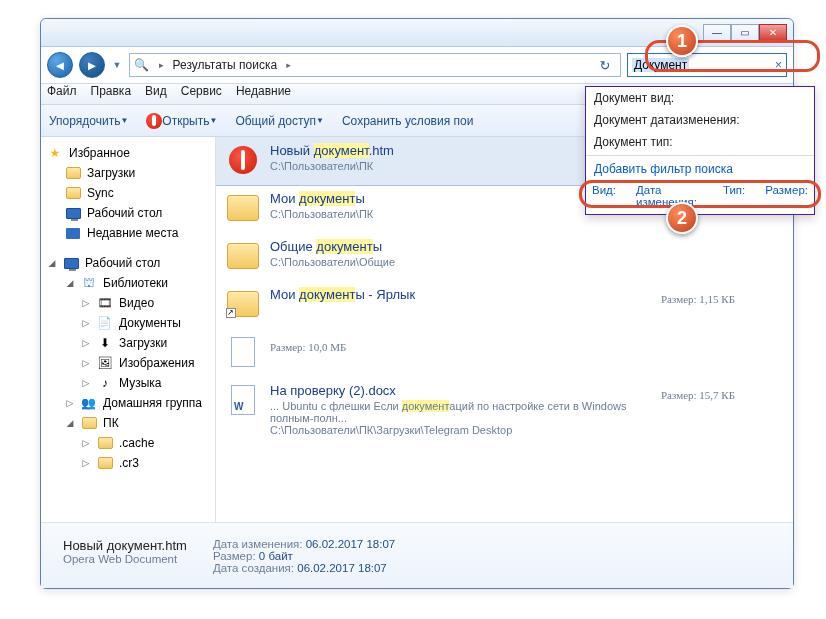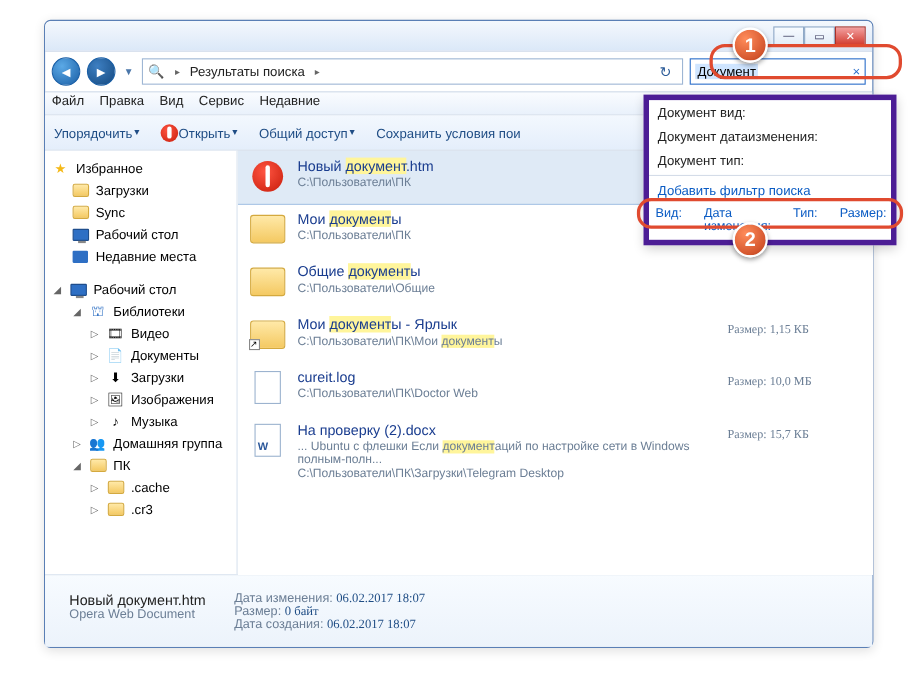--- a/index.html
+++ b/index.html
@@ -60,35 +60,35 @@
 .result-icon .opera-icon { width:28px; height:28px; }
 .result-icon .ic-folder-lg { width:32px; height:26px; background:linear-gradient(#ffe9a8,#f4c962); border:1px solid #d4a93e; border-radius:3px;}
 .result-icon .ic-file-lg { width:24px; height:30px; background:#fff; border:1px solid #9cb3cf; position:relative;}
 .result-icon .ic-file-lg.word::after { content:"W"; position:absolute; bottom:2px; left:2px; font-size:10px; font-weight:bold; color:#2b579a; background:#fff;}
 .result-body { flex:1; }
 .result-title { font-size: 13px; color:#1a3d8f; margin-bottom:2px; }
 .hl { background: #fff59b; }
 .result-path { color:#6b7e95; font-size:11px; }
 .result-meta { width: 120px; font-size:11px; color:#6b7e95; padding-top: 6px; text-align:left;font-family:Liberation Serif, serif; }
 
-.suggest-panel { position:absolute; right:11px; top:86px; width:230px; background:#fff; border:5px solid #4c1d95; box-shadow:0 3px 10px rgba(0,0,0,.2); font-size:12px; z-index:40; }
+.suggest-panel { position:absolute; right:11px; top:86px; width:230px; background:#fff; border:1px solid #4c1d95; box-shadow:0 3px 10px rgba(0,0,0,.2); font-size:12px; z-index:40; }
 .suggest-item { padding: 4px 8px; cursor:pointer; color:#222; }
 .suggest-sep { border-top:1px solid #d4dce8; margin:2px 0; }
 .suggest-item.link { color:#0b5cc4; }
 .filter-row { display:flex; gap:20px; padding: 4px 6px 6px; }
 .filter-row span { color:#0b5cc4; cursor:pointer; font-size:11.5px; }
 .callout2 { position:absolute; right:5px; top:180px; width:242px; height:28px; border:3px solid #e04a2f; border-radius:13px; z-index:45; pointer-events:none; }
 
 .details-pane { height: 66px; border-top: 1px solid #d9e3ef; background: linear-gradient(#f7fbff,#ecf3fb); display:flex; align-items:center; padding: 0 10px; gap: 12px; font-size:11.5px; }
 .details-icon .opera-icon { width:40px; height:40px; }
 .details-cols { display:flex; gap: 26px; }
 .details-col1 .fname { font-size:13px; color:#222; }
 .details-col1 .ftype { color:#6b7e95; }
 .details-col2 { color:#6b7e95; }
-.details-col2 .val { color:#1f4d85;font-family:Liberation Serif, serif; }
+.details-col2 .val { color:#1f4d85; }
 </style>
 </head>
 <body>
 
 <div class="outer-frame">
 
   <div class="titlebar">
     <div class="win-btn">—</div>
     <div class="win-btn">▭</div>
     <div class="win-btn">✕</div>
@@ -265,31 +265,26 @@
             <div class="result-path">C:\Пользователи\Общие</div>
           </div>
           <div class="result-meta"></div>
         </div>
         <div class="result-row">
           <div class="result-icon">
             <span class="ic-folder-lg ic-shortcut"></span>
           </div>
           <div class="result-body">
             <div class="result-title">Мои <span class="hl">документ</span>ы - Ярлык</div>
-            <div class="result-path">C:\Пользователи\ПК\Мои <span class="hl">документ</span>ы</div>
           </div>
           <div class="result-meta">Размер: 1,15 КБ</div>
         </div>
         <div class="result-row">
           <div class="result-icon">
             <span class="ic-file-lg"></span>
-          </div>
-          <div class="result-body">
-            <div class="result-title">cureit.log</div>
-            <div class="result-path">C:\Пользователи\ПК\Doctor Web</div>
           </div>
           <div class="result-meta">Размер: 10,0 МБ</div>
         </div>
         <div class="result-row">
           <div class="result-icon">
             <span class="ic-file-lg word"></span>
           </div>
           <div class="result-body">
             <div class="result-title">На проверку (2).docx</div>
             <div class="result-path">... Ubuntu с флешки Если <span class="hl">документ</span>аций по настройке сети в Windows полным-полн...</div>

